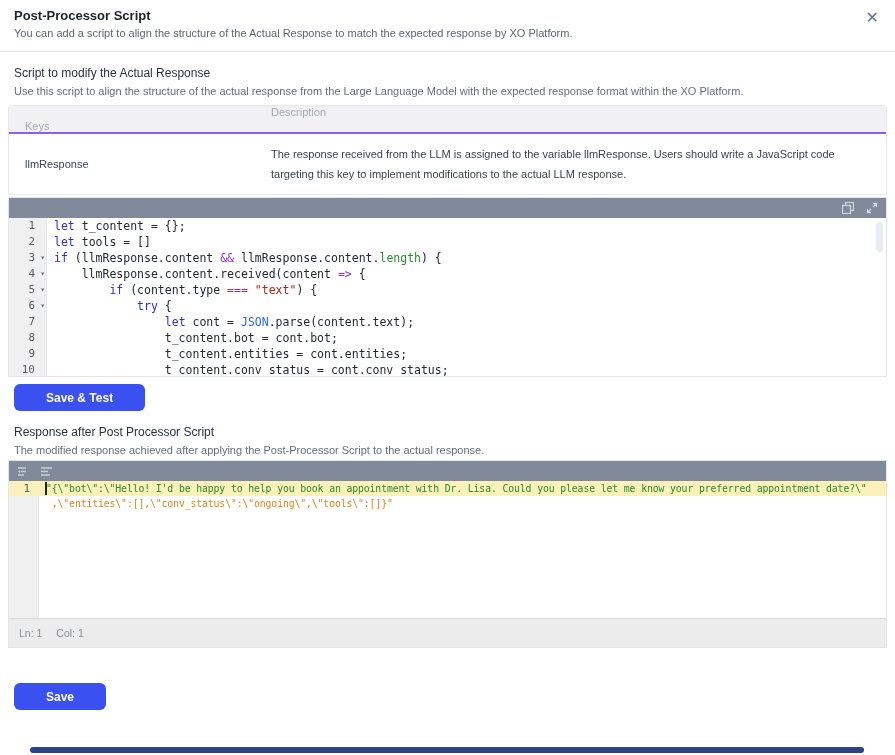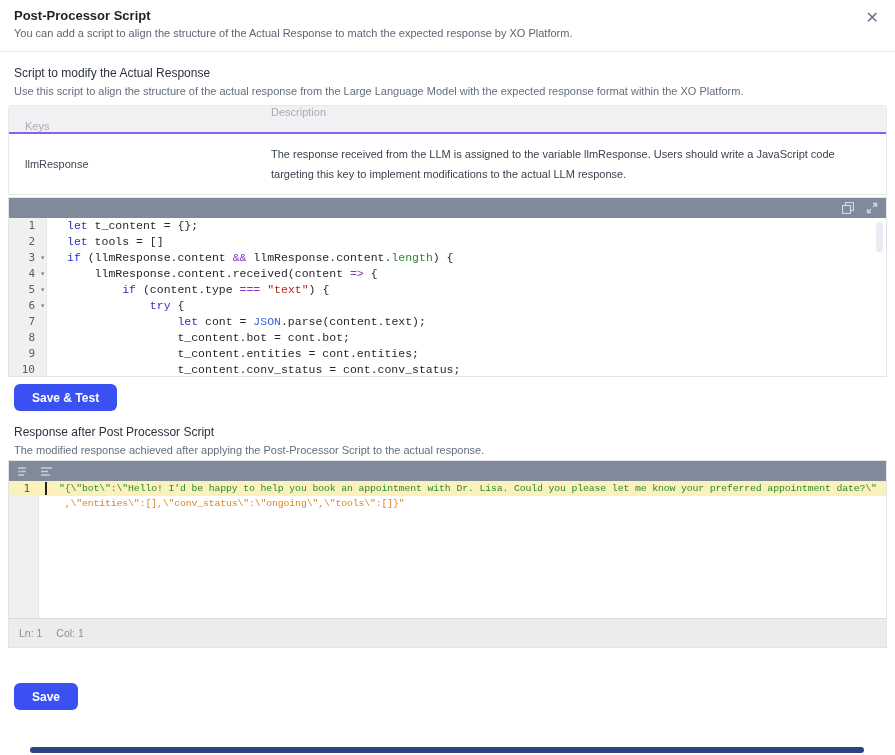--- a/index.html
+++ b/index.html
@@ -40,41 +40,41 @@
   .gutter-bg { position:absolute; left:0; top:0; bottom:0; background:#f0f0f0;
     border-right:1px solid #e6e6e6; }
   #editor1 .gutter-bg { width:38px; }
   #editor2 .gutter-bg { width:30px; }
   .code-line { position:relative; display:flex; height:16px; line-height:16px;
     font-family:"DejaVu Sans Mono", monospace; font-size:11.5px; white-space:pre; }
   .ln { flex:none; text-align:right; color:#555d66; font-size:11px; position:relative; z-index:1; }
   #editor1 .ln { width:38px; padding-right:12px; }
   #editor2 .ln { width:30px; padding-right:9px; }
   .fold { position:absolute; right:2px; top:0; font-size:8px; color:#6a7380; }
-  .code-text { padding-left:20px; color:#24292e;font-family:Liberation Mono, monospace; }
+  .code-text { padding-left:7px; color:#24292e; }
   .tok-kw { color:#2f2fc9; }
   .tok-op { color:#8a2bc9; }
   .tok-str { color:#b3261e; }
   .tok-sup { color:#2d69d6; }
   .tok-grn { color:#2e8b2e; }
   
   #editor2 .code-line { font-size:9.8px; letter-spacing:-0.12px; height:15px; line-height:15px; }
   .row-hl { background:#fbf1bb; }
   .resp-green { color:#2e8b2e; }
   .resp-orange { color:#dd8615; }
   .cursor { position:absolute; width:1.5px; top:1px; bottom:1px; background:#222; left:36px; }
   .scroll-thumb { position:absolute; right:3px; top:4px; width:7px; height:30px;
     background:#e9ecf2; border-radius:4px; }
   .ed-status { height:29px; background:#ececec; border-top:1px solid #d9d9d9;
     font-size:10.5px; color:#8a8f98; display:flex; align-items:center; gap:14px; padding:0 10px; }
 
   
   .btn { display:inline-block; margin-left:14px; background:#3a50f0; color:#fff;
     font-size:12px; font-weight:bold; border:none; border-radius:6px; height:27px;
-    padding:0 18px; cursor:pointer; font-family:"Liberation Sans", sans-serif; }
+    padding:0 32px; cursor:pointer; font-family:"Liberation Sans", sans-serif; }
   .btn-row1 { margin-top:7px; }
   .btn-row2 { margin-top:35px; }
 
   
   .hscroll { position:absolute; left:30px; right:31px; bottom:2px; height:6px;
     background:#2a4486; border-radius:3px; }
 </style>
 </head>
 <body>
 

